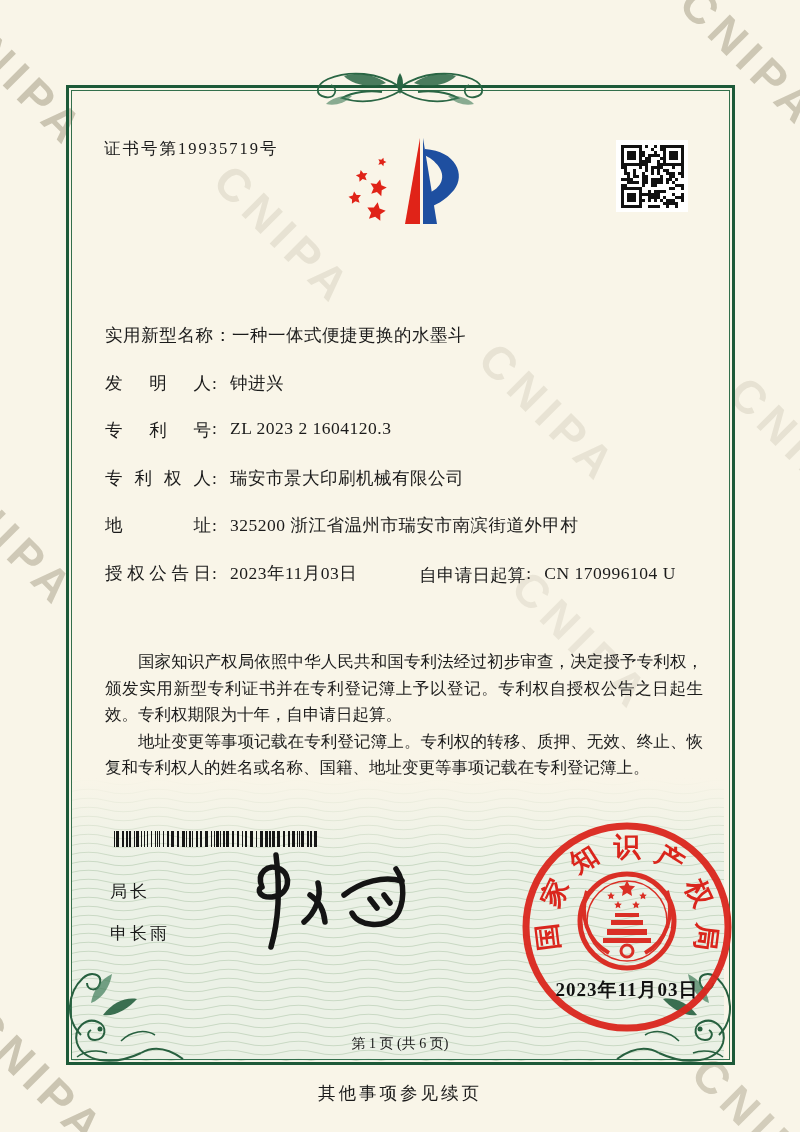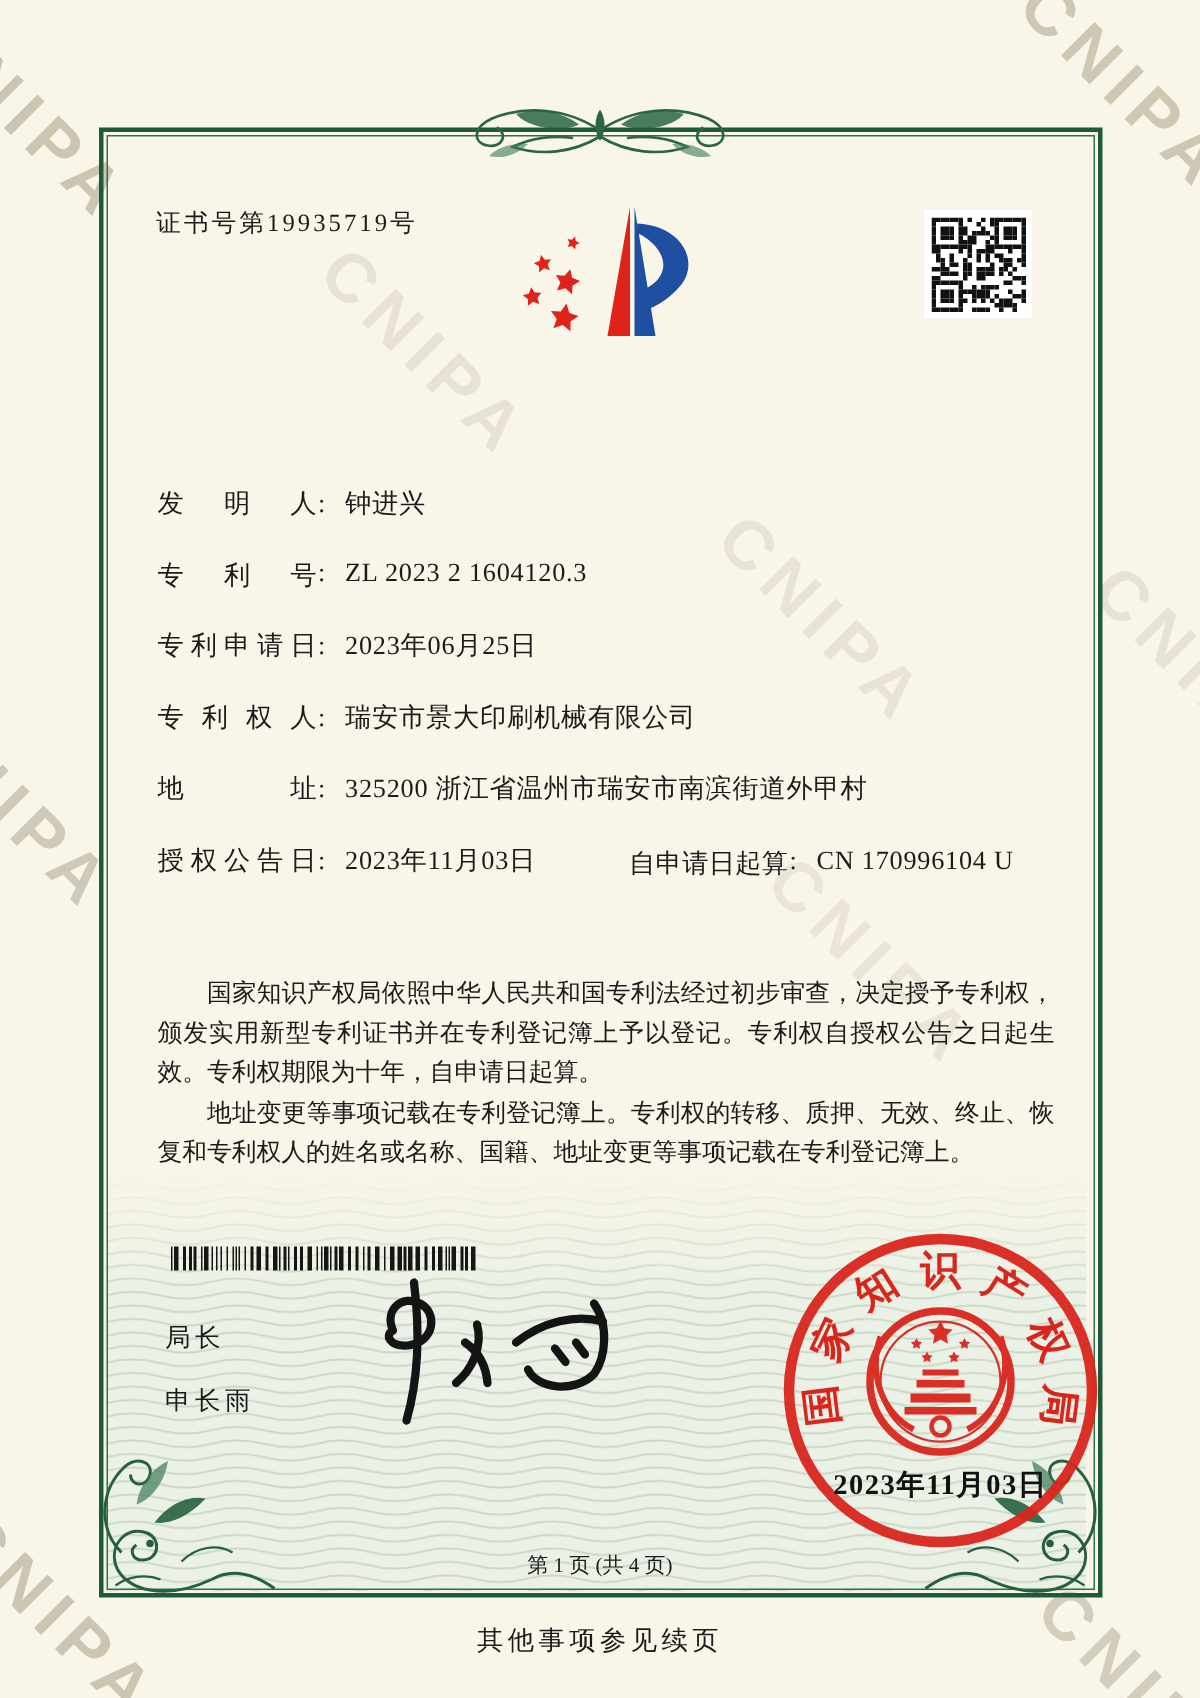--- a/index.html
+++ b/index.html
@@ -391,27 +391,27 @@
         <rect x="33" y="60" width="3" height="3" fill="#111"></rect>
         <rect x="36" y="60" width="3" height="3" fill="#111"></rect>
         <rect x="45" y="60" width="3" height="3" fill="#111"></rect>
         <rect x="54" y="60" width="3" height="3" fill="#111"></rect>
       </svg>
   </div>
 
 
   <div class="fields">
     <div class="frow">
+      <span class="flabel" style="width:108px">实用新型名称</span><span class="fcolon">：</span><span class="fvalue">一种一体式便捷更换的水墨斗</span>
+    </div>
+    <div class="frow">
       <span class="flabel">发明人</span><span class="fcolon">:</span><span class="fvalue">钟进兴</span>
     </div>
     <div class="frow">
       <span class="flabel">专利号</span><span class="fcolon">:</span><span class="fvalue">ZL 2023 2 1604120.3</span>
-    </div>
-    <div class="frow">
-      <span class="flabel">专利申请日</span><span class="fcolon">:</span><span class="fvalue">2023年06月25日</span>
     </div>
     <div class="frow">
       <span class="flabel">专利权人</span><span class="fcolon">:</span><span class="fvalue">瑞安市景大印刷机械有限公司</span>
     </div>
     <div class="frow">
       <span class="flabel">地址</span><span class="fcolon">:</span><span class="fvalue">325200 浙江省温州市瑞安市南滨街道外甲村</span>
     </div>
     <div class="frow">
       <span><span class="flabel">授权公告日</span><span class="fcolon">:</span><span class="fvalue">2023年11月03日</span></span><span class="grant"><span class="flabel">自申请日起算</span><span class="fcolon">:</span><span class="fvalue">CN 170996104 U</span></span>
     </div>
@@ -569,15 +569,15 @@
         <span style="left: 39.6933px; top: 75.7693px; transform: translate(-50%, -50%) rotate(-64.6667deg);">家</span>
         <span style="left: 69.2125px; top: 42.4039px; transform: translate(-50%, -50%) rotate(-32.3333deg);">知</span>
         <span style="left: 112px; top: 30px; transform: translate(-50%, -50%) rotate(0deg);">识</span>
         <span style="left: 154.788px; top: 42.4039px; transform: translate(-50%, -50%) rotate(32.3333deg);">产</span>
         <span style="left: 184.307px; top: 75.7693px; transform: translate(-50%, -50%) rotate(64.6667deg);">权</span>
         <span style="left: 191.404px; top: 119.75px; transform: translate(-50%, -50%) rotate(97deg);">局</span>
       </div>
     <div class="seal-date">2023年11月03日</div>
   </div>
 
-  <div class="page-num">第 1 页 (共 4 页)</div>
+  <div class="page-num">第 1 页 (共 6 页)</div>
   <div class="cont-note">其他事项参见续页</div>
 </div>
 
 </body></html>

